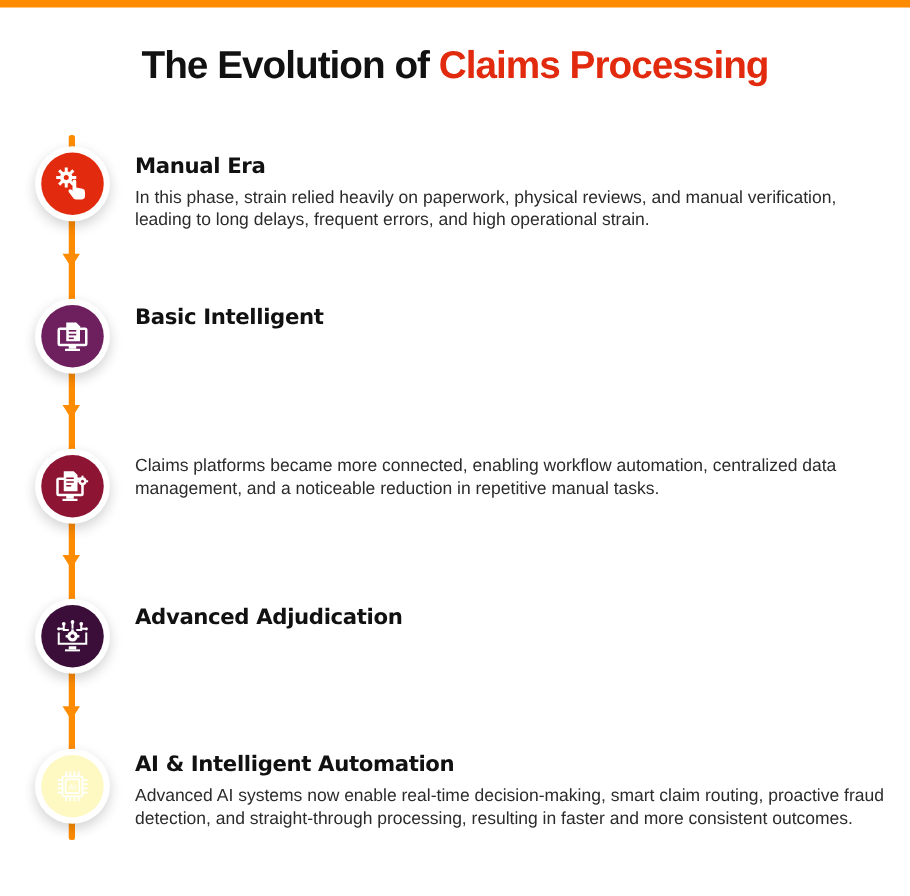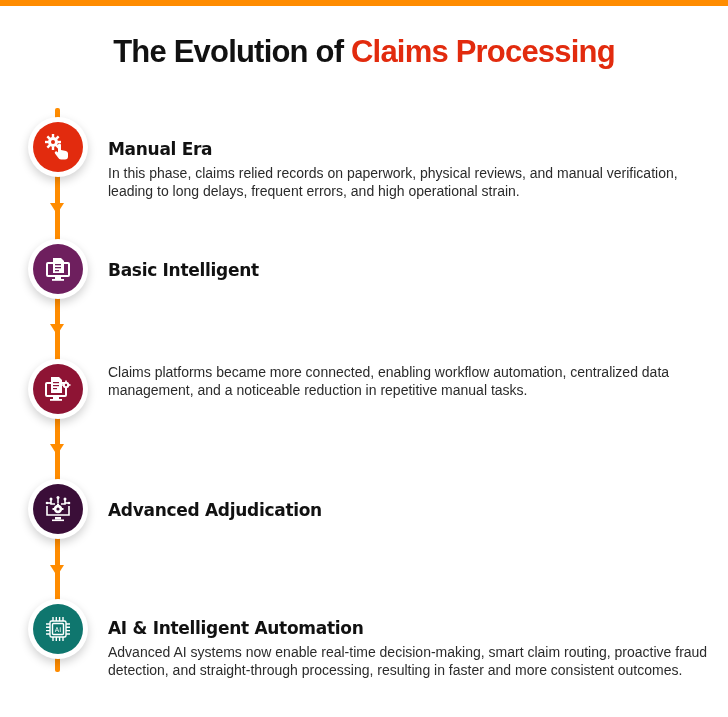--- a/index.html
+++ b/index.html
@@ -31,21 +31,21 @@
   }
   .node .inner {
     width: 50px; height: 50px; border-radius: 50%;
     display: flex; align-items: center; justify-content: center;
   }
   .node svg { width: 30px; height: 30px; }
 
   .step { position: absolute; left: 108px; width: 600px; }
   .step h2 {
     font-family: "DejaVu Sans", sans-serif; font-weight: bold; font-size: 17px; letter-spacing: -0.3px;
-    color: #111111; line-height: 22px; margin-bottom: 4px; margin-top: 16px;
+    color: #111111; line-height: 22px; margin-bottom: 4px;
   }
   .step p {
     font-family: "Liberation Sans", sans-serif; font-size: 14px; line-height: 18px; color: #2b2b2b;
   }
 </style>
 </head>
 <body>
 
 <div class="top-bar"></div>
 
@@ -71,21 +71,21 @@
         <rect x="2" y="8.8" width="3.5" height="2.4" transform="rotate(45 10 10)"></rect>
         <rect x="14.5" y="8.8" width="3.5" height="2.4" transform="rotate(45 10 10)"></rect>
         <path d="M15 13 q0-1.5 1.5-1.5 q1.5 0 1.5 1.5 v5 l5 1 q2 0.5 2 2.5 v3 q0 3-3 3 h-4 q-2 0-3-2 l-3-4 q-0.8-1.3 0.5-2 q1-0.5 2 0.5 l0.5 0.5z"></path>
       </g>
       <circle cx="10" cy="10" r="2" fill="#E22B0E"></circle>
     </svg>
   </div>
 </div>
 <div class="step" style="top:122px">
   <h2>Manual Era</h2>
-  <p>In this phase, claims relied records on paperwork, physical reviews, and manual verification, leading to long delays, frequent errors, and high operational strain.</p>
+  <p>In this phase, strain relied heavily on paperwork, physical reviews, and manual verification, leading to long delays, frequent errors, and high operational strain.</p>
 </div>
 
 <div class="node" style="top:239px">
   <div class="inner" style="background:#6E1F5E">
     <svg viewBox="0 0 30 30">
       <g fill="none" stroke="#ffffff" stroke-width="2">
         <rect x="4" y="9" width="22" height="13" rx="1"></rect>
       </g>
       <g fill="#ffffff">
         <rect x="12" y="22" width="6" height="3"></rect>
@@ -159,21 +159,21 @@
       </g>
       <circle cx="15" cy="15" r="1.6" fill="#3A0E38"></circle>
     </svg>
   </div>
 </div>
 <div class="step" style="top:483px">
   <h2>Advanced Adjudication</h2>
 </div>
 
 <div class="node" style="top:599px">
-  <div class="inner" style="background:#0f766e">
+  <div class="inner" style="background:#fef9c3">
     <svg viewBox="0 0 30 30">
       <g fill="none" stroke="#ffffff" stroke-width="1.4">
         <rect x="7" y="7" width="16" height="16" rx="1.5"></rect>
         <rect x="9.5" y="9.5" width="11" height="11" rx="1"></rect>
         <path d="M10 3 v4 M13.3 3 v4 M16.6 3 v4 M20 3 v4"></path>
         <path d="M10 23 v4 M13.3 23 v4 M16.6 23 v4 M20 23 v4"></path>
         <path d="M3 10 h4 M3 13.3 h4 M3 16.6 h4 M3 20 h4"></path>
         <path d="M23 10 h4 M23 13.3 h4 M23 16.6 h4 M23 20 h4"></path>
       </g>
       <text x="15" y="18" text-anchor="middle" font-family="DejaVu Sans, sans-serif" font-size="6.5" fill="#ffffff">AI</text>

